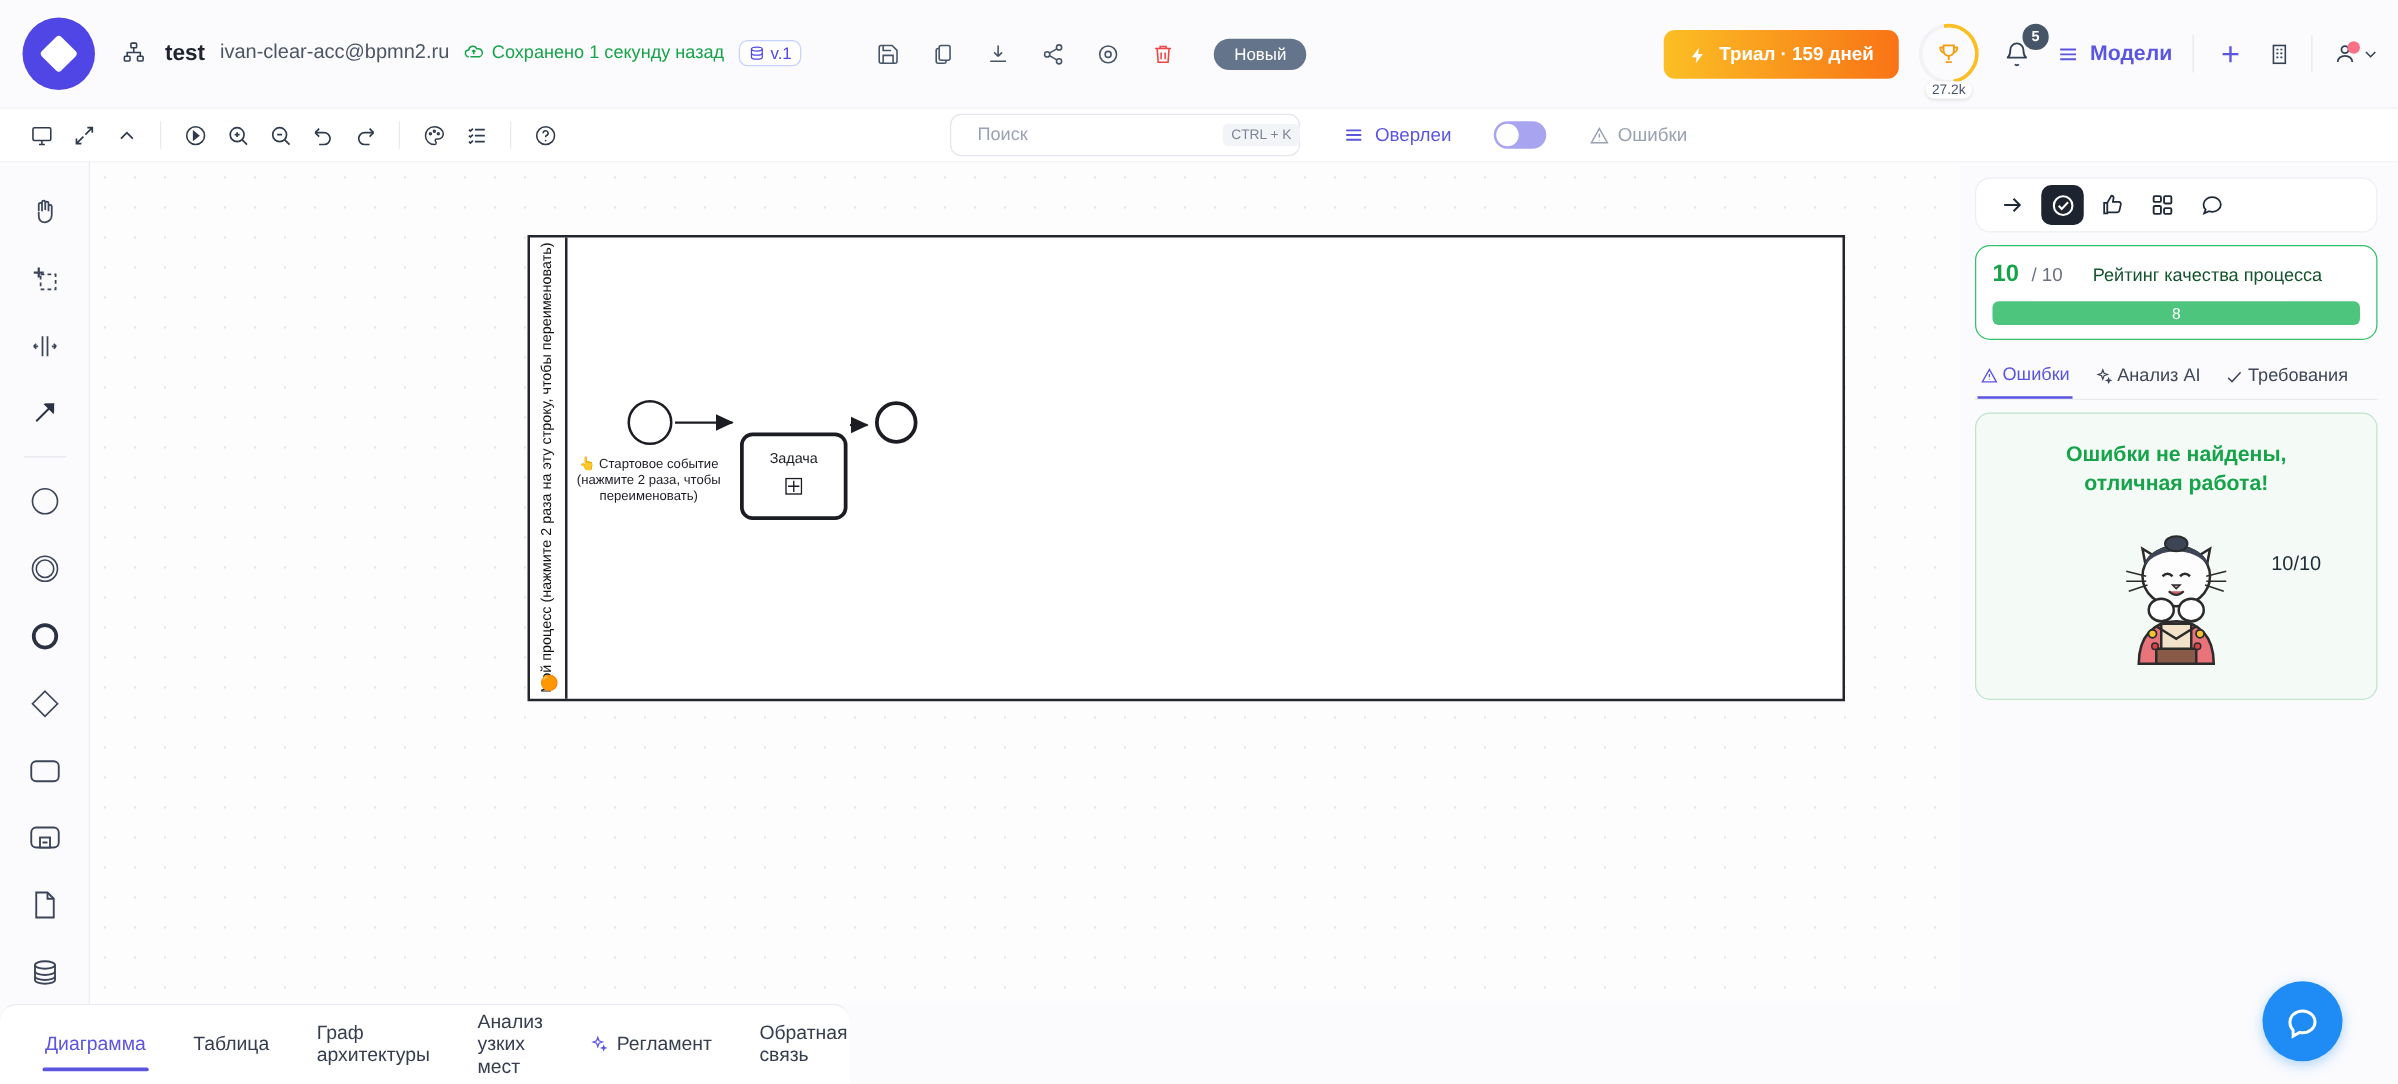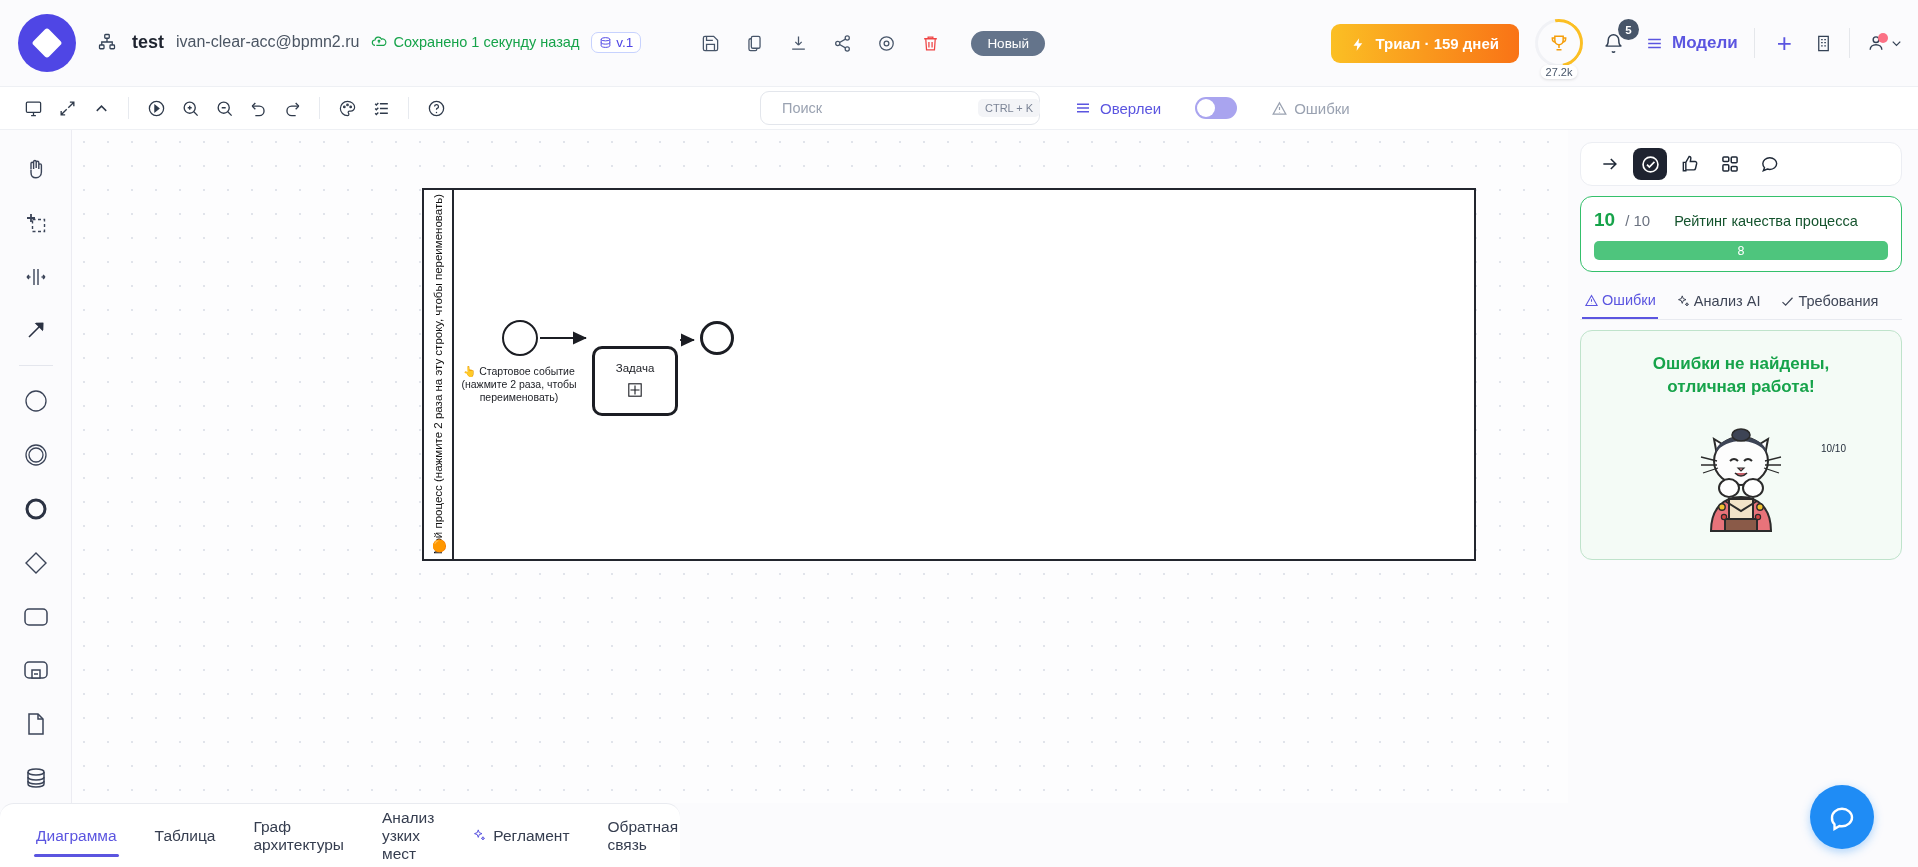--- a/index.html
+++ b/index.html
@@ -200,21 +200,21 @@
     display: flex; align-items: center; gap: 3px; font-size: 14.5px;
     color: #3f4657; padding: 10px 2px 9px; cursor: pointer; white-space: nowrap;
   }
   .rp-tab.active { color: #5b55e0; border-bottom: 2px solid #5b55e0; }
   .ok-card {
     margin-top: 0; border: 1px solid #bfe3cb; border-radius: 12px;
     background: #f4fbf6; padding: 22px 14px 26px; text-align: center;
   }
   .ok-title { font-size: 17px; font-weight: 700; color: #16a34a; line-height: 1.35; }
   .ok-art { margin-top: 14px; position: relative; height: 120px; display: flex; align-items: center; justify-content: center; }
-  .ok-score { position: absolute; right: 41px; top: 30px; font-size: 10px; color: #1f2937; }
+  .ok-score { position: absolute; right: 30px; top: 30px; font-size: 16px; color: #1f2937; }
 
   
   .bottom {
     height: 64px; flex: 0 0 64px; background: #fff;
     border-top: 1px solid #e9ebf0; border-top-left-radius: 14px; border-top-right-radius: 14px;
     display: flex; align-items: center; padding-left: 34px; gap: 34px;
     width: 1556px;
   }
   .btab { font-size: 15.5px; color: #353d4f; cursor: pointer; position: relative; padding: 18px 2px; display:flex; align-items:center; gap:6px; }
   .btab.active { color: #5b55e0; }

